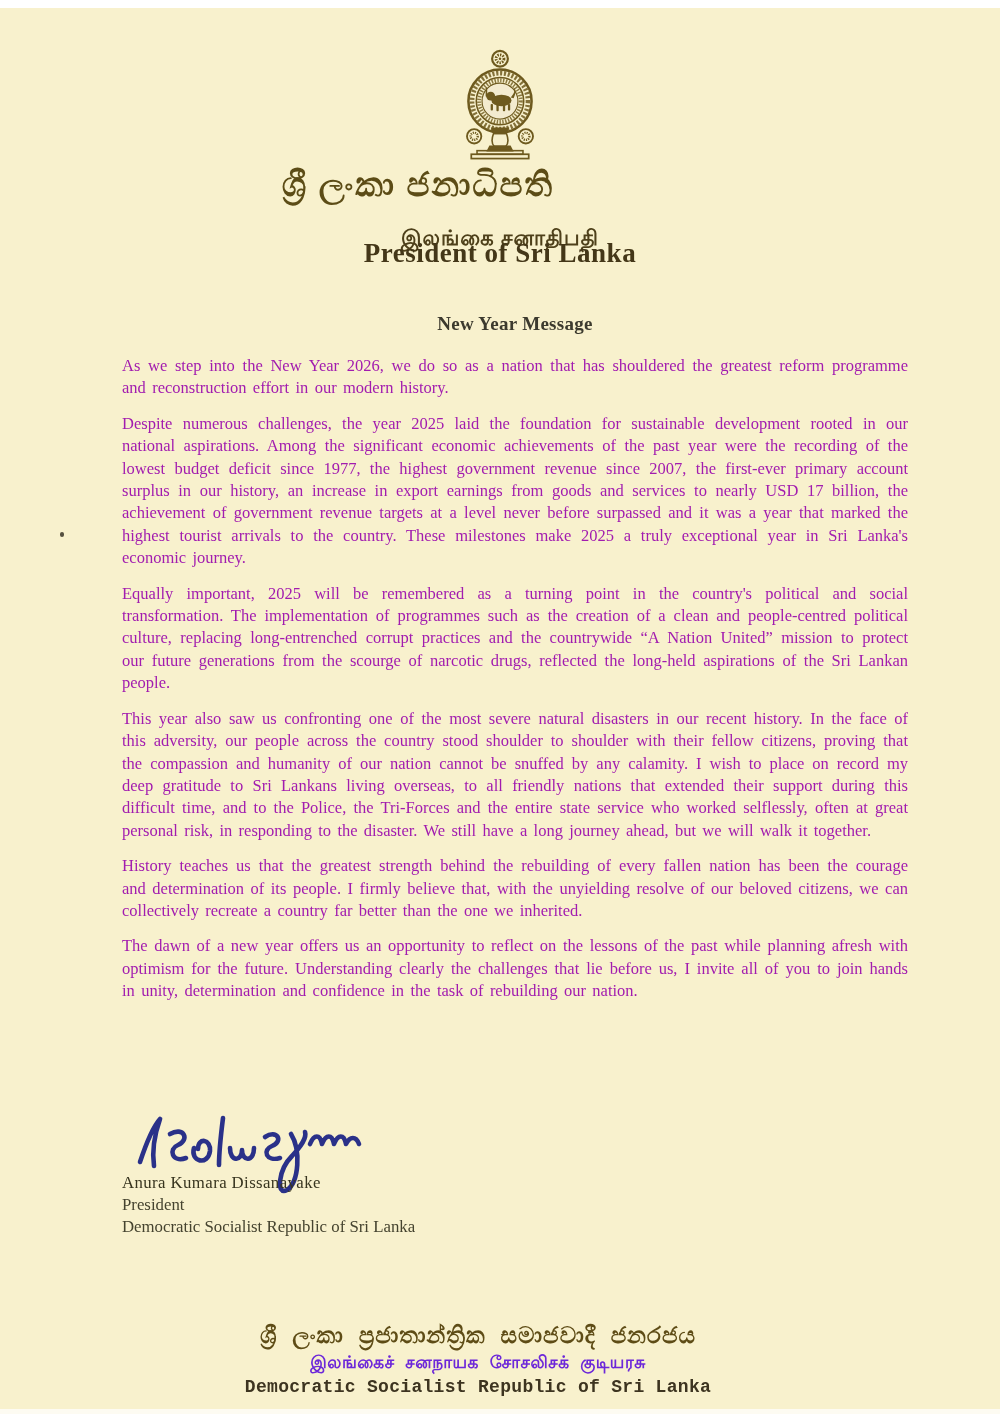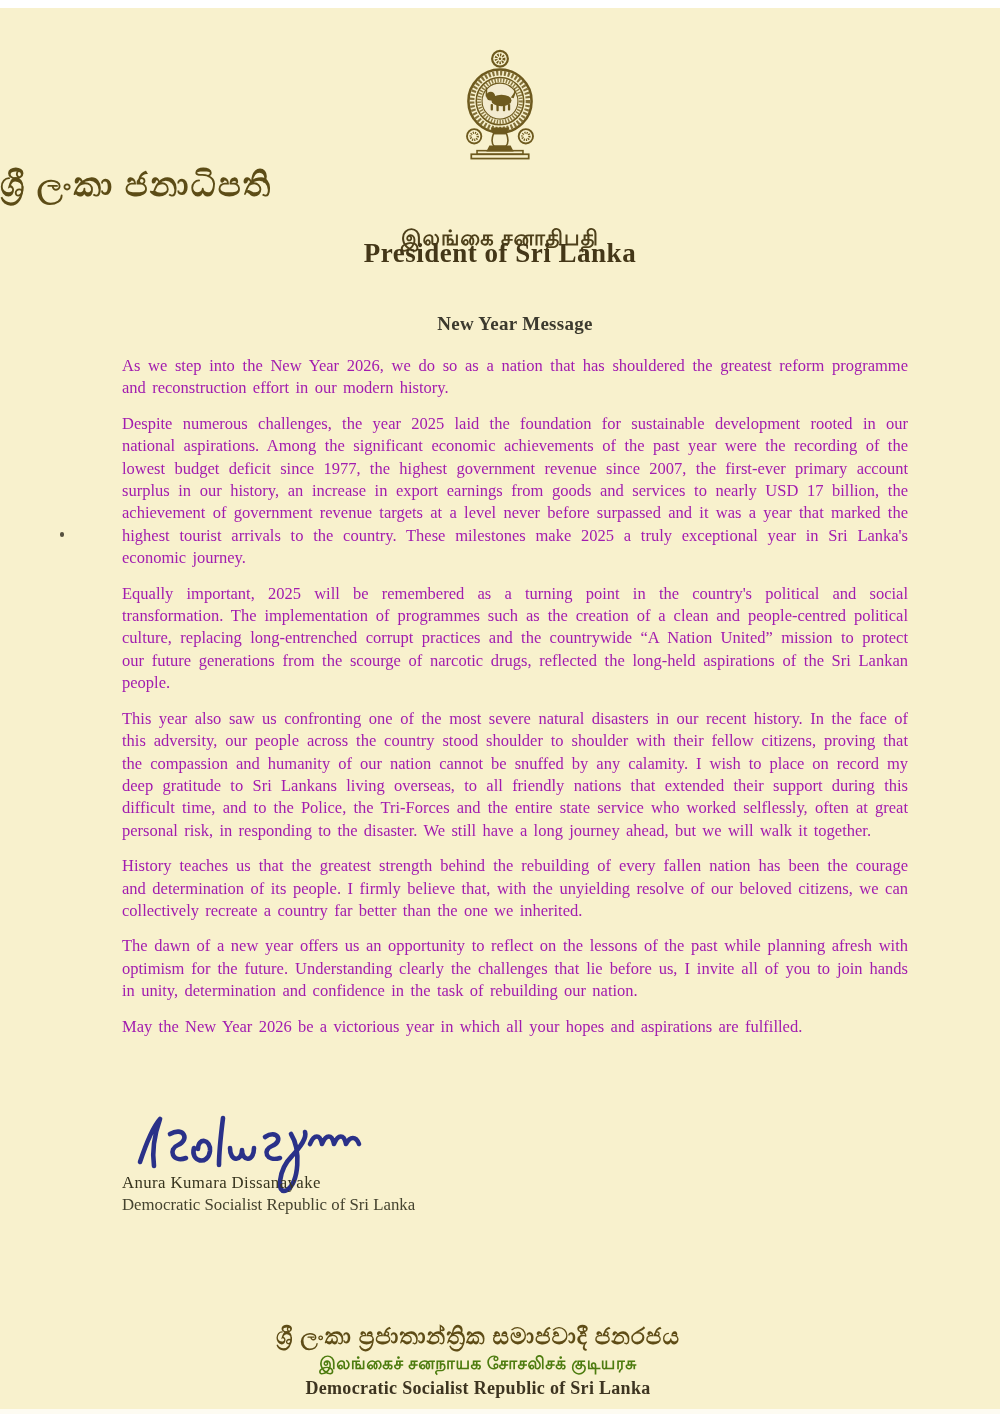--- a/index.html
+++ b/index.html
@@ -14,21 +14,21 @@
     background:#f8f1cd;
     overflow:hidden;
   }
   .scan-edge-top { position:absolute; top:0; left:0; width:1000px; height:8px; background:#ffffff; }
   .scan-edge-bottom { position:absolute; bottom:0; left:0; width:1000px; height:5px; background:#fdfbf2; }
 
   .emblem { position:absolute; top:48px; left:50%; transform:translateX(-50%); width:108px; height:112px; }
 
   .title-si {
     position:absolute; top:166px; left:0; width:836px;
-    text-align:left; font-size:34px; font-weight:bold;
+    text-align:center; font-size:34px; font-weight:bold;
     color:#5c4c16; letter-spacing:2px;
   }
   .title-ta {
     position:absolute; top:210px; left:0; width:1000px;
     text-align:center; font-size:21px; font-weight:bold;
     color:#4e401a; letter-spacing:1px;margin-top:16px;
   }
   .title-en {
     position:absolute; top:238px; left:0; width:1000px;
     text-align:center; font-size:27px; font-weight:bold;
@@ -58,24 +58,24 @@
 
   .signature-svg { position:absolute; top:1106px; left:126px; width:250px; height:100px; }
 
   .sig-block {
     position:absolute; top:1172px; left:122px; width:520px;
     font-size:16.8px; line-height:22.2px; color:#45432f;
   }
   .sig-name { font-weight:normal; color:#38351f; letter-spacing:0.4px; }
 
   .footer {
-    position:absolute; top:1324px; left:0; width:956px; text-align:center;
+    position:absolute; top:1324px; left:0; width:956px; text-align:center;font-family:Liberation Mono, monospace;
   }
   .footer-si { font-size:23px; font-weight:bold; color:#5e4c16; letter-spacing:1px; }
-  .footer-ta { font-size:17px; font-weight:bold; color:#4d7c0f; margin-top:4px; letter-spacing:0.5px; }
+  .footer-ta { font-size:17px; font-weight:bold; color:#6d28d9; margin-top:4px; letter-spacing:0.5px; }
   .footer-en { font-size:18px; font-weight:bold; color:#3d3420; margin-top:3px; letter-spacing:0.3px; }
 </style>
 </head>
 <body>
 
 <div class="page">
   <div class="scan-edge-top"></div>
   <div class="scan-edge-bottom"></div>
 
   <div class="emblem">
@@ -124,40 +124,40 @@
 
   <div class="msg-heading">New Year Message</div>
 
   <div class="letter-body">
     <p>As we step into the New Year 2026, we do so as a nation that has shouldered the greatest reform programme and reconstruction effort in our modern history.</p>
     <p>Despite numerous challenges, the year 2025 laid the foundation for sustainable development rooted in our national aspirations. Among the significant economic achievements of the past year were the recording of the lowest budget deficit since 1977, the highest government revenue since 2007, the first-ever primary account surplus in our history, an increase in export earnings from goods and services to nearly USD 17 billion, the achievement of government revenue targets at a level never before surpassed and it was a year that marked the highest tourist arrivals to the country. These milestones make 2025 a truly exceptional year in Sri Lanka's economic journey.</p>
     <p>Equally important, 2025 will be remembered as a turning point in the country's political and social transformation. The implementation of programmes such as the creation of a clean and people-centred political culture, replacing long-entrenched corrupt practices and the countrywide “A Nation United” mission to protect our future generations from the scourge of narcotic drugs, reflected the long-held aspirations of the Sri Lankan people.</p>
     <p>This year also saw us confronting one of the most severe natural disasters in our recent history. In the face of this adversity, our people across the country stood shoulder to shoulder with their fellow citizens, proving that the compassion and humanity of our nation cannot be snuffed by any calamity. I wish to place on record my deep gratitude to Sri Lankans living overseas, to all friendly nations that extended their support during this difficult time, and to the Police, the Tri-Forces and the entire state service who worked selflessly, often at great personal risk, in responding to the disaster. We still have a long journey ahead, but we will walk it together.</p>
     <p>History teaches us that the greatest strength behind the rebuilding of every fallen nation has been the courage and determination of its people. I firmly believe that, with the unyielding resolve of our beloved citizens, we can collectively recreate a country far better than the one we inherited.</p>
     <p>The dawn of a new year offers us an opportunity to reflect on the lessons of the past while planning afresh with optimism for the future. Understanding clearly the challenges that lie before us, I invite all of you to join hands in unity, determination and confidence in the task of rebuilding our nation.</p>
-    <p>May the New Year 2026 be a victorious year in which all your hopes and aspirations are fulfilled.</p>
   </div>
 
   <div class="margin-speck"></div>
 
   <svg class="signature-svg" viewBox="0 0 250 100" xmlns="http://www.w3.org/2000/svg">
     <g stroke="#2a3189" stroke-width="4.6" fill="none" stroke-linecap="round" stroke-linejoin="round">
       <path d="M14 56 C20 38 26 22 34 13 M34 13 C28 30 26 46 28 60"></path>
       <path d="M44 28 C58 20 64 34 52 39 C42 43 46 57 60 52"></path>
       <path d="M68 42 C64 56 82 60 84 45 C85 33 72 31 72 43"></path>
       <path d="M97 12 C95 28 93 46 93 59"></path>
       <path d="M104 42 C104 56 116 56 116 44 C116 56 128 56 128 42"></path>
       <path d="M139 31 C151 23 158 35 146 40 C136 44 140 56 154 52"></path>
       <path d="M165 28 C175 44 173 76 161 84 C150 90 152 64 166 50 C175 40 181 32 179 26"></path>
       <path d="M184 38 C188 28 194 28 196 38 C200 28 206 28 208 38 C212 28 218 28 220 38 C224 30 230 30 233 38"></path>
     </g>
   </svg>
 
   <div class="sig-block">
     <div class="sig-name">Anura Kumara Dissanayake</div>
+    <div>President</div>
     <div>Democratic Socialist Republic of Sri Lanka</div>
   </div>
 
   <div class="footer">
     <div class="footer-si">ශ්‍රී ලංකා ප්‍රජාතාන්ත්‍රික සමාජවාදී ජනරජය</div>
     <div class="footer-ta">இலங்கைச் சனநாயக சோசலிசக் குடியரசு</div>
     <div class="footer-en">Democratic Socialist Republic of Sri Lanka</div>
   </div>
 </div>
 

